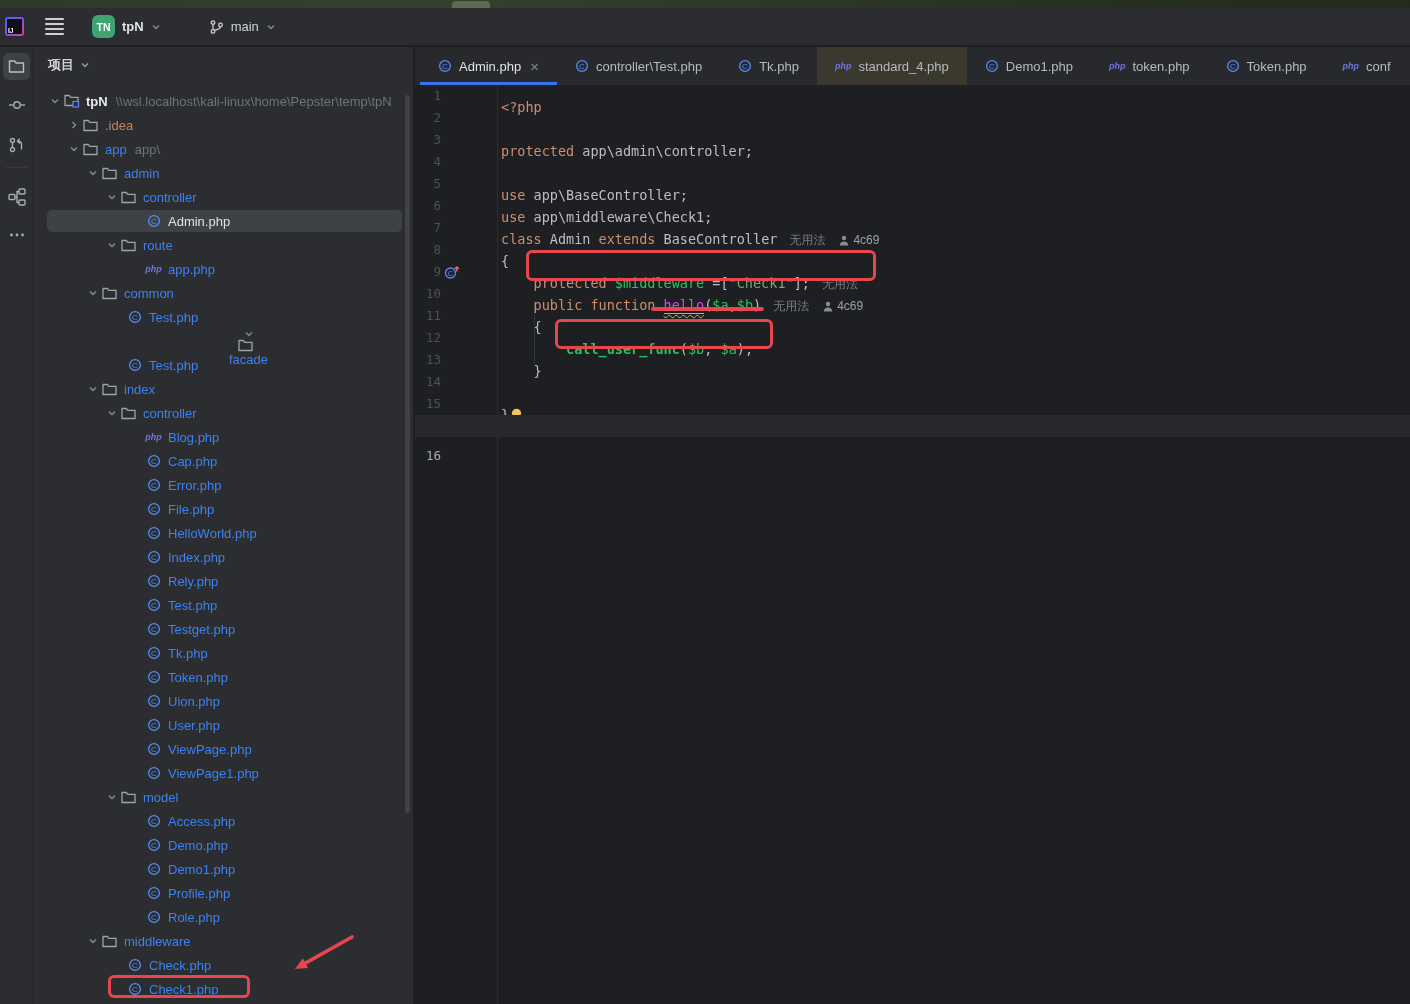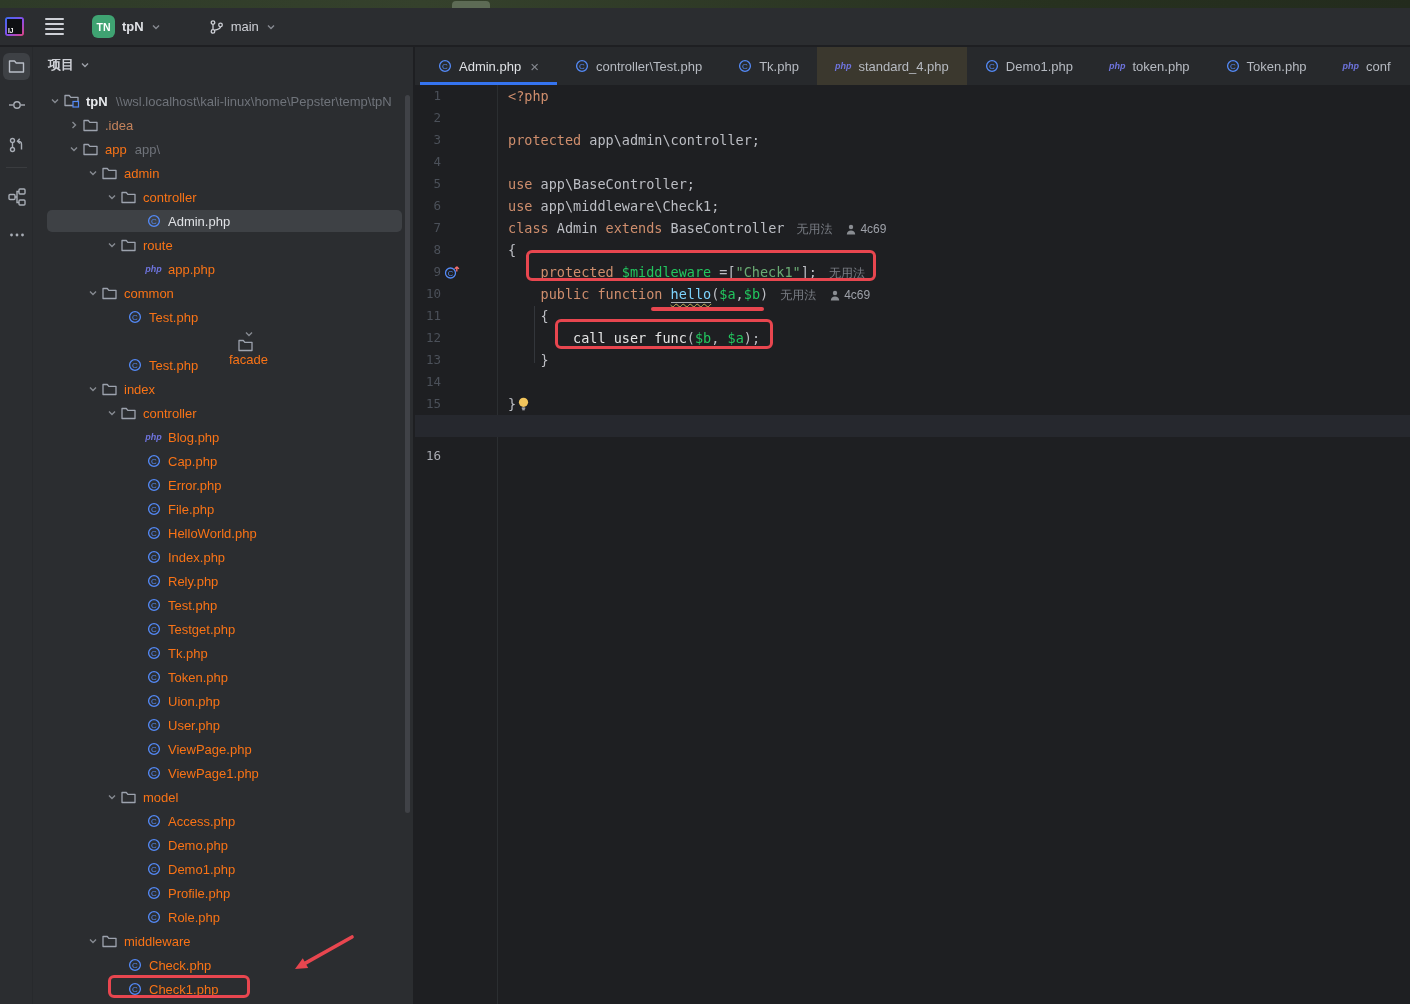--- a/index.html
+++ b/index.html
@@ -45,21 +45,21 @@
     gap:6px; font-size:13px; color:#CED0D6; font-weight:600; }
   .tree-rows { position:absolute; top:42px; left:0; right:0; }
   .trow { height:24px; display:flex; align-items:center; font-size:13px;
     color:#CED0D6; position:relative; cursor:pointer; white-space:nowrap; }
   .trow.selected::before { content:''; position:absolute; left:14px; right:11px; top:1px;
     bottom:1px; background:#3E4145; border-radius:5px; z-index:0; }
   .trow > * { position:relative; z-index:1; }
   .chev { width:17px; flex:none; display:flex; justify-content:center; }
   .trow.file .chev { width:23px; }
   .ticon { width:17px; flex:none; display:flex; justify-content:center; margin-right:6px; }
-  .tlabel { color:#f97316; }
+  .tlabel { color:#3b82f6; }
   .trow.selected .tlabel { color:#DFE1E5; }
   .trow.root .tlabel { font-weight:bold; color:#E8EAED; }
   .trow.excluded .tlabel { color:#C4835C; }
   .tsuffix { color:#6F737A; margin-left:8px; }
   .php-badge { font-style:italic; font-weight:bold; font-size:9px; color:#6E74DE; }
   .tree-scroll { position:absolute; right:3px; top:48px; height:718px; width:5px;
     background:#55585E; opacity:.5; border-radius:3px; }
 
   
   .editor-pane { position:absolute; left:415px; top:47px; right:0; bottom:0; background:#1E1F22; }
@@ -76,24 +76,24 @@
   .editor-body { position:absolute; top:38px; left:0; right:0; bottom:0; }
   .gutter-sep { position:absolute; left:82px; top:0; bottom:0; width:1px; background:#2B2E31; }
   .iguide { position:absolute; left:119px; top:221px; width:1px; height:57px; background:#33363B; }
   .crow { display:flex; height:22px; font-family:"DejaVu Sans Mono","Liberation Mono",monospace;
     font-size:13.5px; line-height:22px; position:relative; }
   .crow.active-line { background:#26282E;flex-direction:column; }
   .gut { flex:0 0 82px; display:flex; align-items:center; }
   .lnum { width:20px; margin-left:6px; text-align:right; color:#4B5059; font-size:12.5px; }
   .crow.active-line .lnum { color:#A9ABB2; }
   .gicon { width:22px; margin-left:3px; display:flex; align-items:center; }
-  .code { white-space:pre; padding-left:11px; color:#BCBEC4; }
+  .code { white-space:pre; padding-left:4px; color:#BCBEC4;margin-top:11px; }
   .sk { color:#CF8E6D; } .sp { color:#BCBEC4; } .sv { color:#22c55e; }
-  .ss { color:#6AAB73; } .sf { color:#e5e5e5; }
-  .sh { color:#7dd3fc; border-bottom:1px solid #A9ACB2;
+  .ss { color:#6AAB73; } .sf { color:#22c55e;font-weight:bold; }
+  .sh { color:#d946ef; border-bottom:1px solid #A9ACB2;
         text-decoration:underline wavy #C9B35C; text-underline-offset:4px;
         text-decoration-thickness:1px; }
   .inlay { color:#7A7E85; font-size:12px; margin-left:12px;
     font-family:"Liberation Sans",sans-serif; }
   .author { color:#9DA0A8; font-size:12px; margin-left:14px; display:inline-flex;
     align-items:center; gap:4px; font-family:"Liberation Sans",sans-serif; vertical-align:middle; }
   .bulb { display:inline-flex; vertical-align:-2px; margin-left:1px; }
 
   
   .ann { position:absolute; border:3px solid #E8464F; border-radius:6px;

